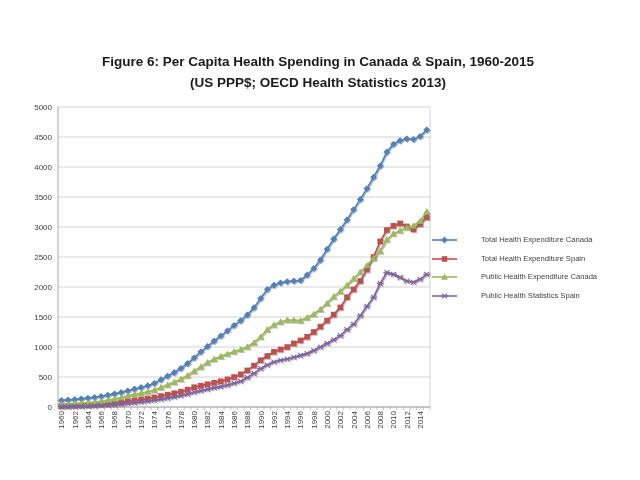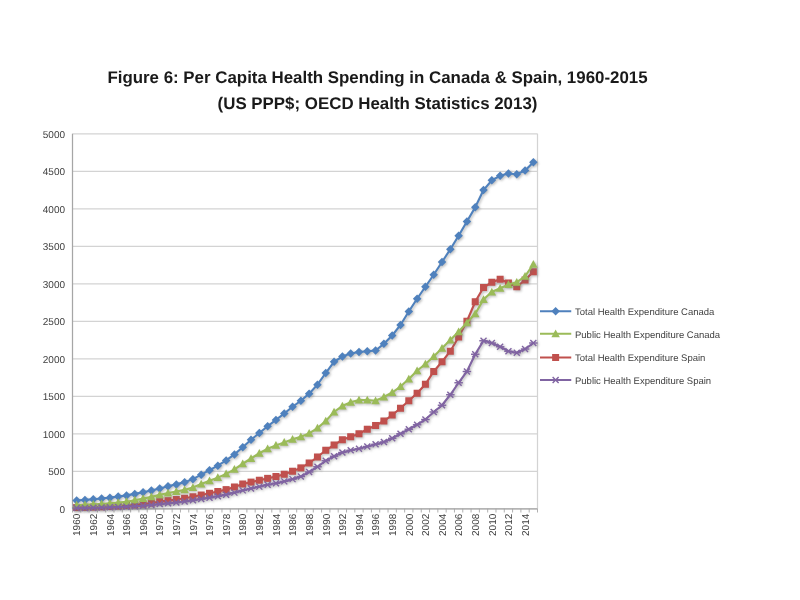--- a/index.html
+++ b/index.html
@@ -1,24 +1,24 @@
 <!DOCTYPE html>
 <html><head>
 <meta charset="utf-8">
 <style>
   html,body{margin:0;padding:0;background:#ffffff;}
   .stage{position:relative;width:640px;height:480px;background:#ffffff;overflow:hidden;
          font-family:"Liberation Sans",sans-serif;}
-  .chart-title{position:absolute;left:12px;top:51px;width:580px;text-align:center;
+  .chart-title{position:absolute;left:28px;top:51px;width:580px;text-align:center;
                font-weight:bold;font-size:13.5px;line-height:21px;color:#1a1a1a;}
   #plot{position:absolute;left:0;top:0;}
   #plot text{font-family:"Liberation Sans",sans-serif;font-size:8px;fill:#404040;}
   .series{filter:drop-shadow(1px 1.3px 0.7px rgba(110,110,110,0.45));}
   .legend{position:absolute;left:431px;top:235px;display:flex;flex-direction:column;}
-  .legend-item{display:flex;align-items:flex-end;height:18.6px;}
+  .legend-item{display:flex;align-items:flex-start;height:18.6px;gap:21px;}
   .legend-label{font-size:7.6px;color:#3f3f3f;margin-left:2px;white-space:nowrap;}
   .legend-marker{flex:0 0 auto;}
 </style>
 </head>
 <body>
 
 <div class="stage">
 
   <div class="chart-title">
     <div>Figure 6: Per Capita Health Spending in Canada &amp; Spain, 1960-2015</div>
@@ -493,36 +493,36 @@
   <div class="legend">
     <div class="legend-item">
       <svg class="legend-marker" width="27" height="10">
           <line x1="1" x2="26" y1="5" y2="5" stroke="#4F81BD" stroke-width="1.6"></line>
           <polygon points="13.5,1.6 16.9,5 13.5,8.4 10.1,5" fill="#4F81BD"></polygon>
         </svg>
       <span class="legend-label">Total Health Expenditure Canada</span>
     </div>
     <div class="legend-item">
       <svg class="legend-marker" width="27" height="10">
+          <line x1="1" x2="26" y1="5" y2="5" stroke="#C0504D" stroke-width="1.6"></line>
+          <rect x="10.7" y="2.2" width="5.6" height="5.6" fill="#C0504D"></rect>
+        </svg>
+      <span class="legend-label">Total Health Expenditure Spain</span>
+    </div>
+    <div class="legend-item">
+      <svg class="legend-marker" width="27" height="10">
           <line x1="1" x2="26" y1="5" y2="5" stroke="#9BBB59" stroke-width="1.6"></line>
           <polygon points="13.5,1.5 16.9,7.7 10.1,7.7" fill="#9BBB59"></polygon>
         </svg>
       <span class="legend-label">Public Health Expenditure Canada</span>
-    </div>
-    <div class="legend-item">
-      <svg class="legend-marker" width="27" height="10">
-          <line x1="1" x2="26" y1="5" y2="5" stroke="#C0504D" stroke-width="1.6"></line>
-          <rect x="10.7" y="2.2" width="5.6" height="5.6" fill="#C0504D"></rect>
-        </svg>
-      <span class="legend-label">Total Health Expenditure Spain</span>
     </div>
     <div class="legend-item">
       <svg class="legend-marker" width="27" height="10">
           <line x1="1" x2="26" y1="5" y2="5" stroke="#8064A2" stroke-width="1.6"></line>
           <line x1="10.1" y1="5" x2="16.9" y2="5" stroke="#8064A2" stroke-width="1.1"></line>
           <line x1="11.1" y1="2.6" x2="15.9" y2="7.4" stroke="#8064A2" stroke-width="1.1"></line>
           <line x1="11.1" y1="7.4" x2="15.9" y2="2.6" stroke="#8064A2" stroke-width="1.1"></line>
         </svg>
-      <span class="legend-label">Public Health Expenditure Spain</span>
+      <span class="legend-label">Public Health Statistics Spain</span>
     </div>
   </div>
 
 </div>
 
 </body></html>

